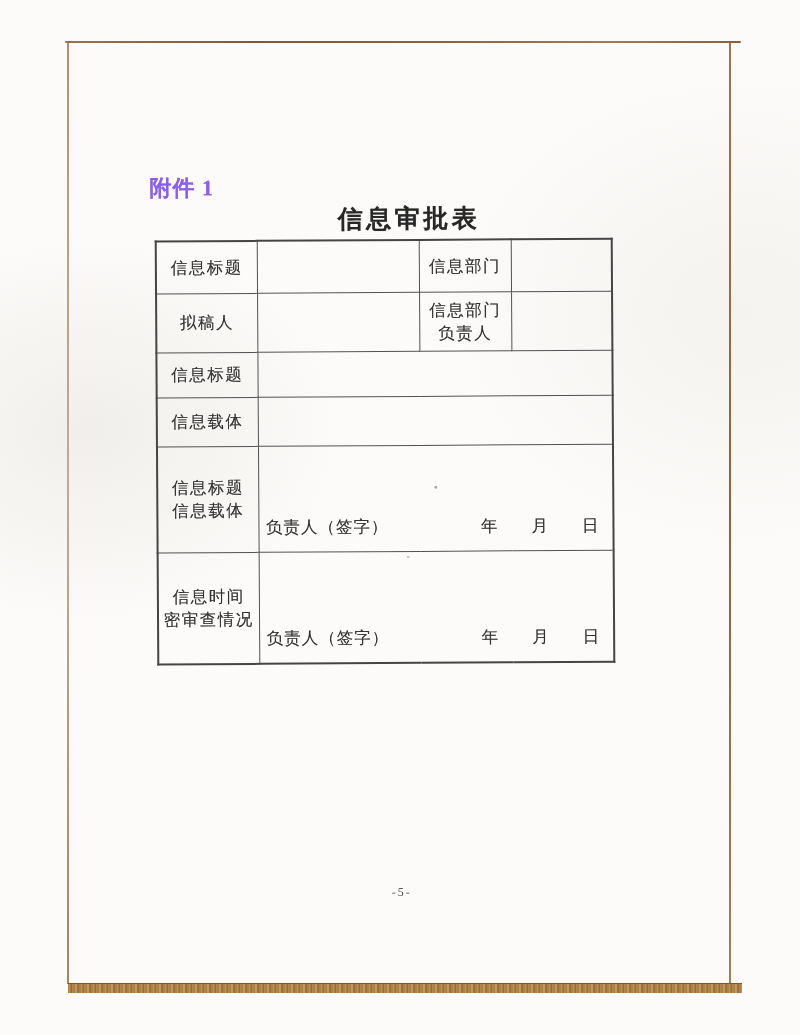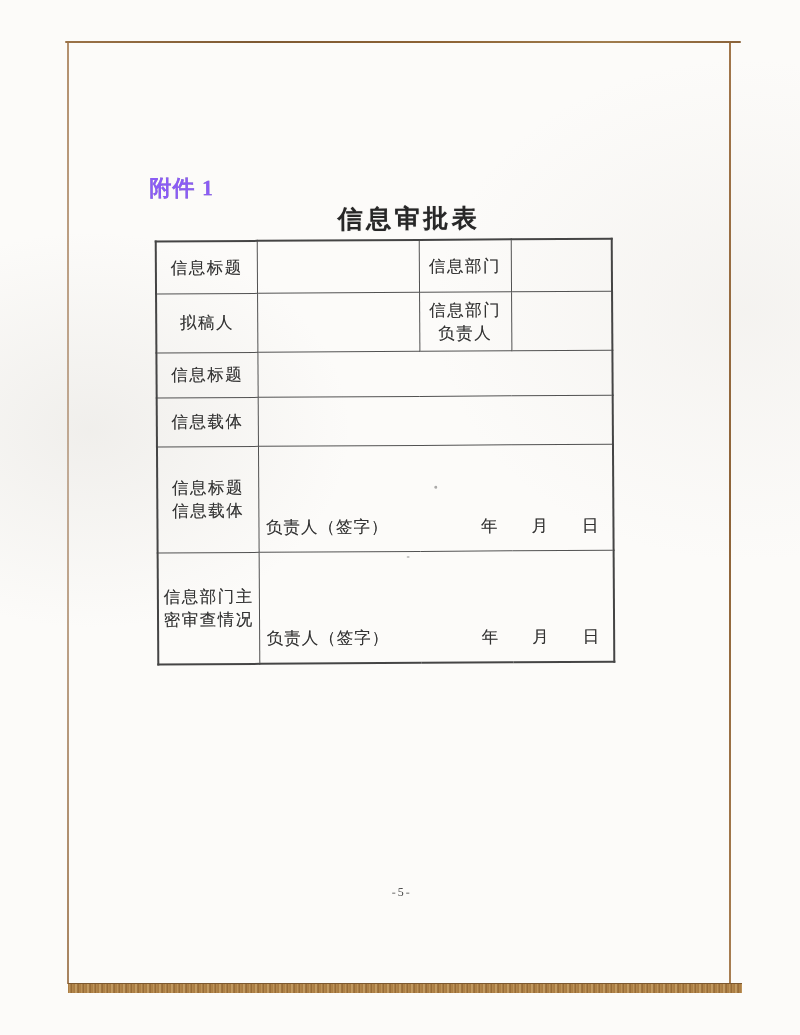--- a/index.html
+++ b/index.html
@@ -162,21 +162,21 @@
             <span class="ymd">
               <span>年</span>
               <span>月</span>
               <span>日</span>
             </span>
           </div>
         </td>
       </tr>
       <tr class="r6">
         <td class="lbl">
-          <span class="line">信息部门主</span>
+          <span class="line">信息时间</span>
           <span class="line">密审查情况</span>
         </td>
         <td colspan="3" class="sign-cell">
           <div class="sign-row">
             <span>负责人（签字）</span>
             <span class="ymd">
               <span>年</span>
               <span>月</span>
               <span>日</span>
             </span>

